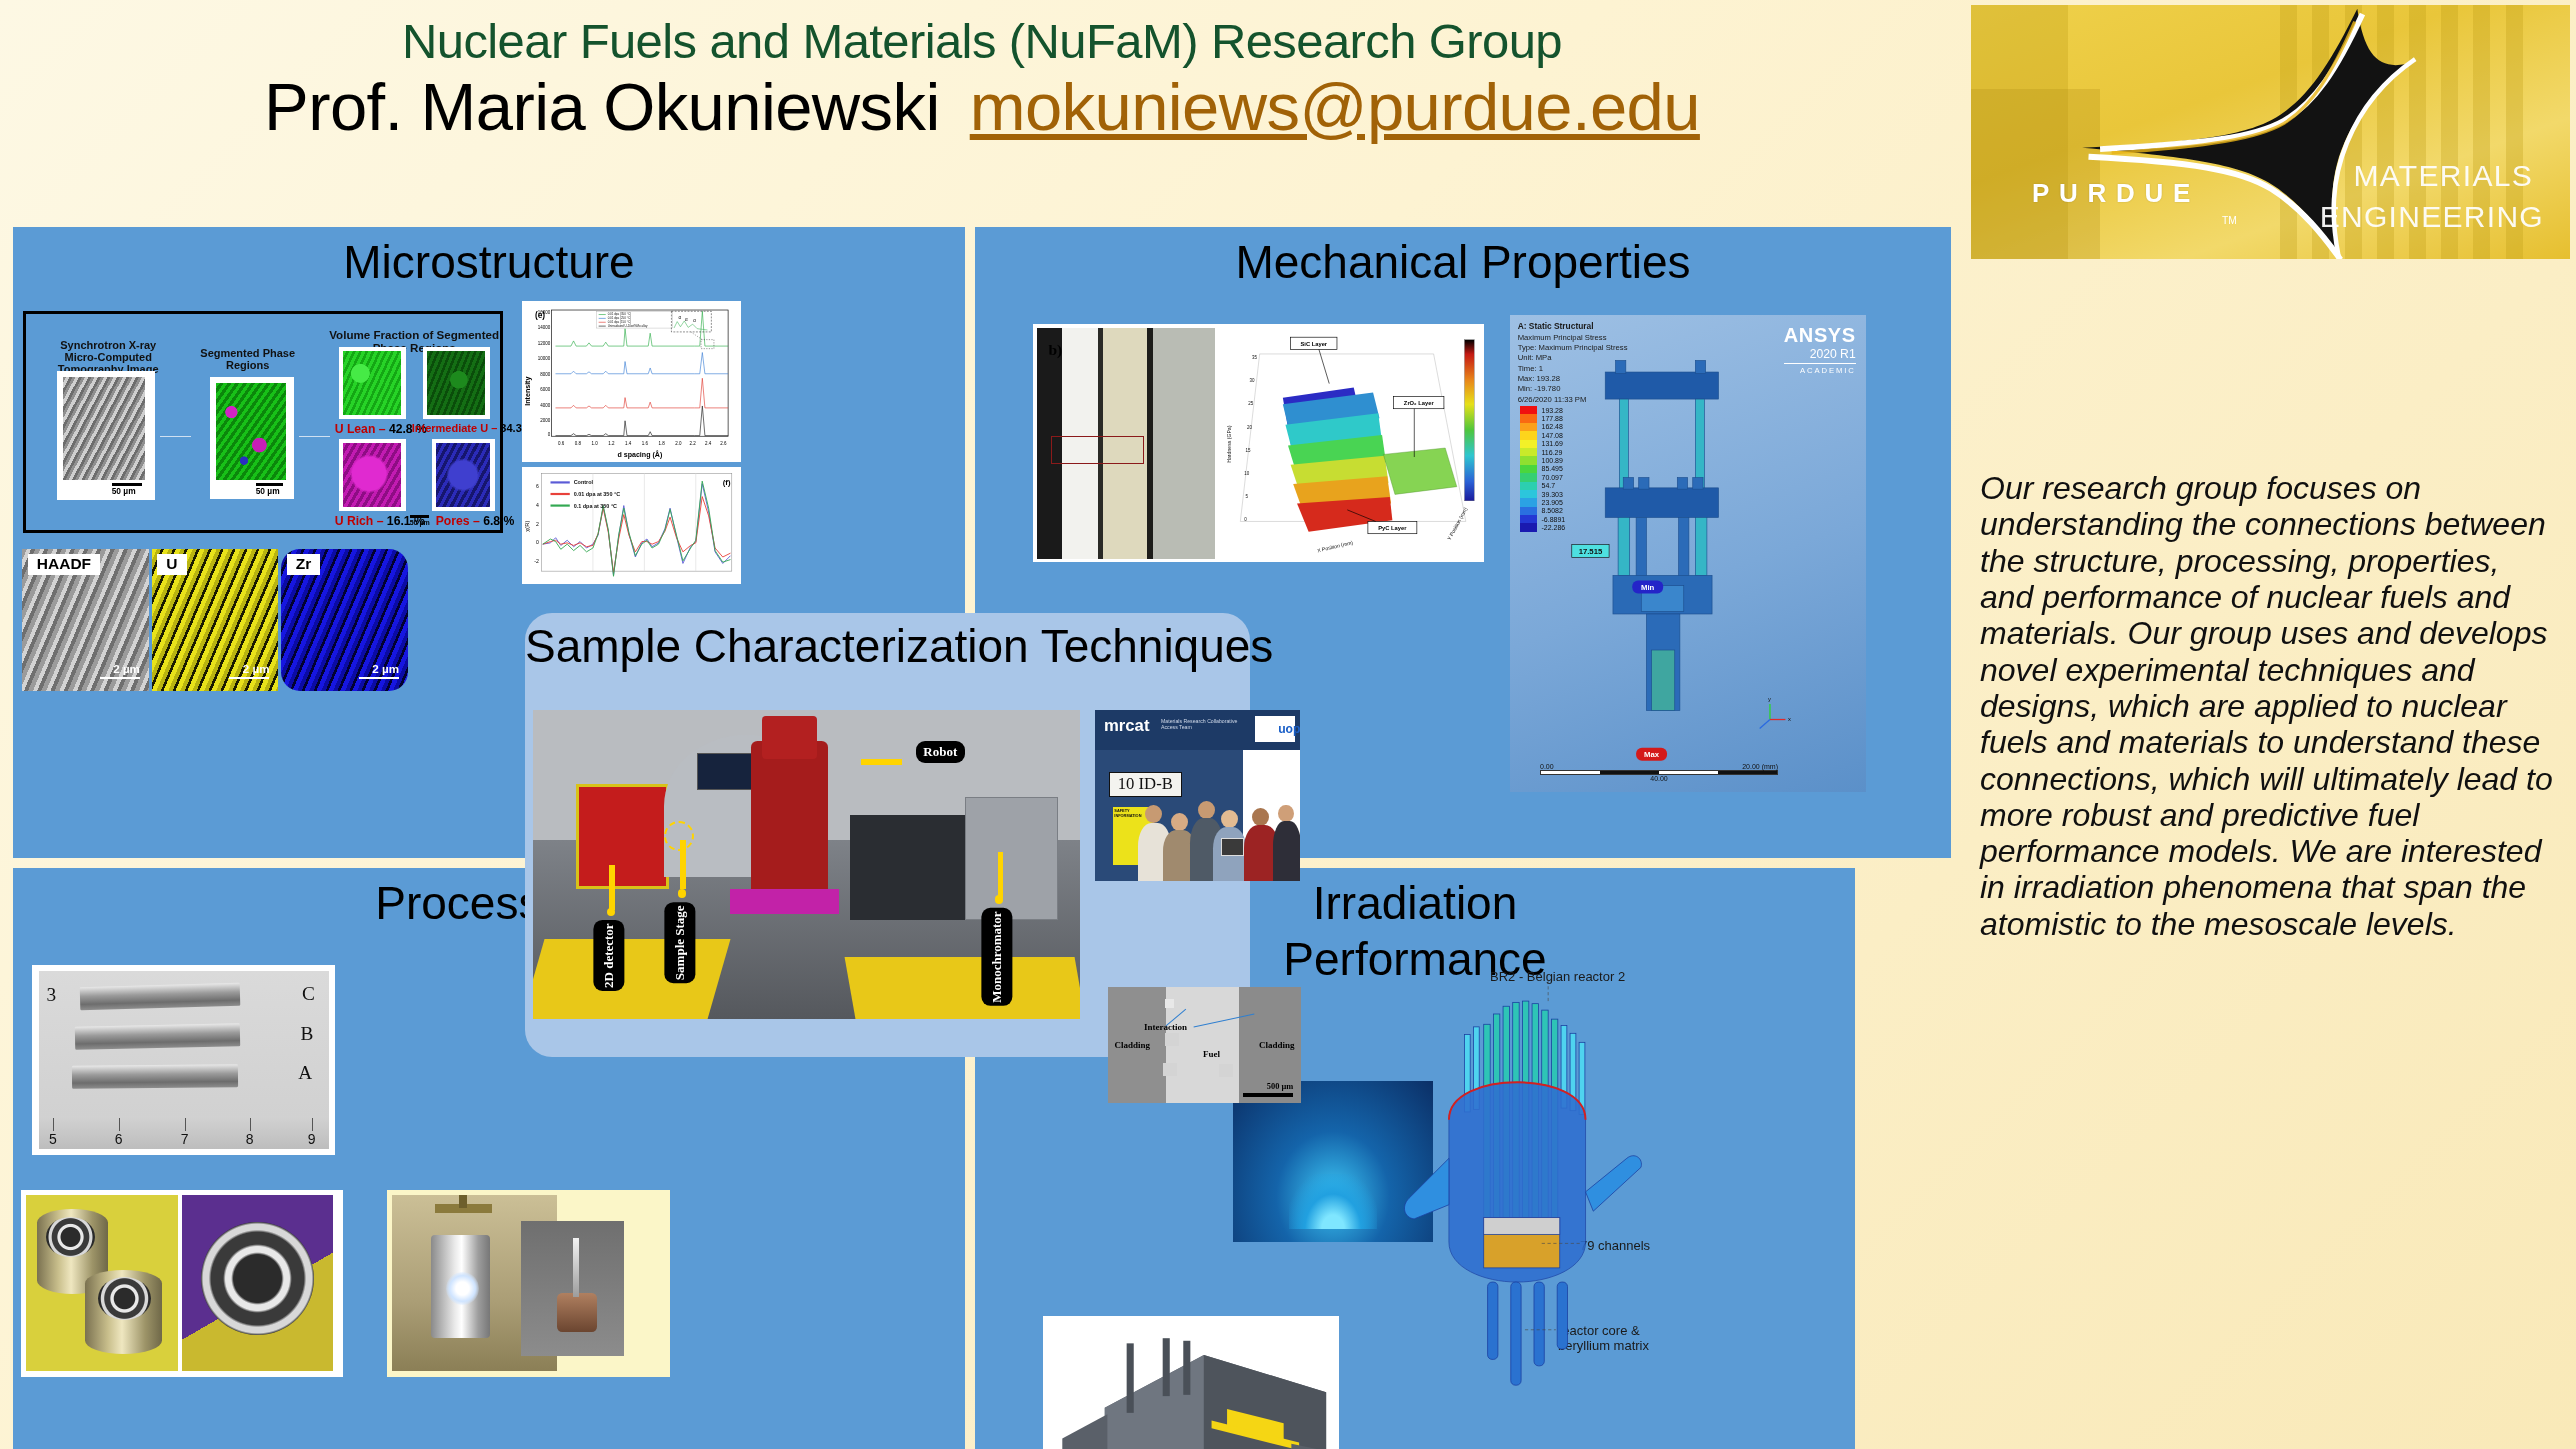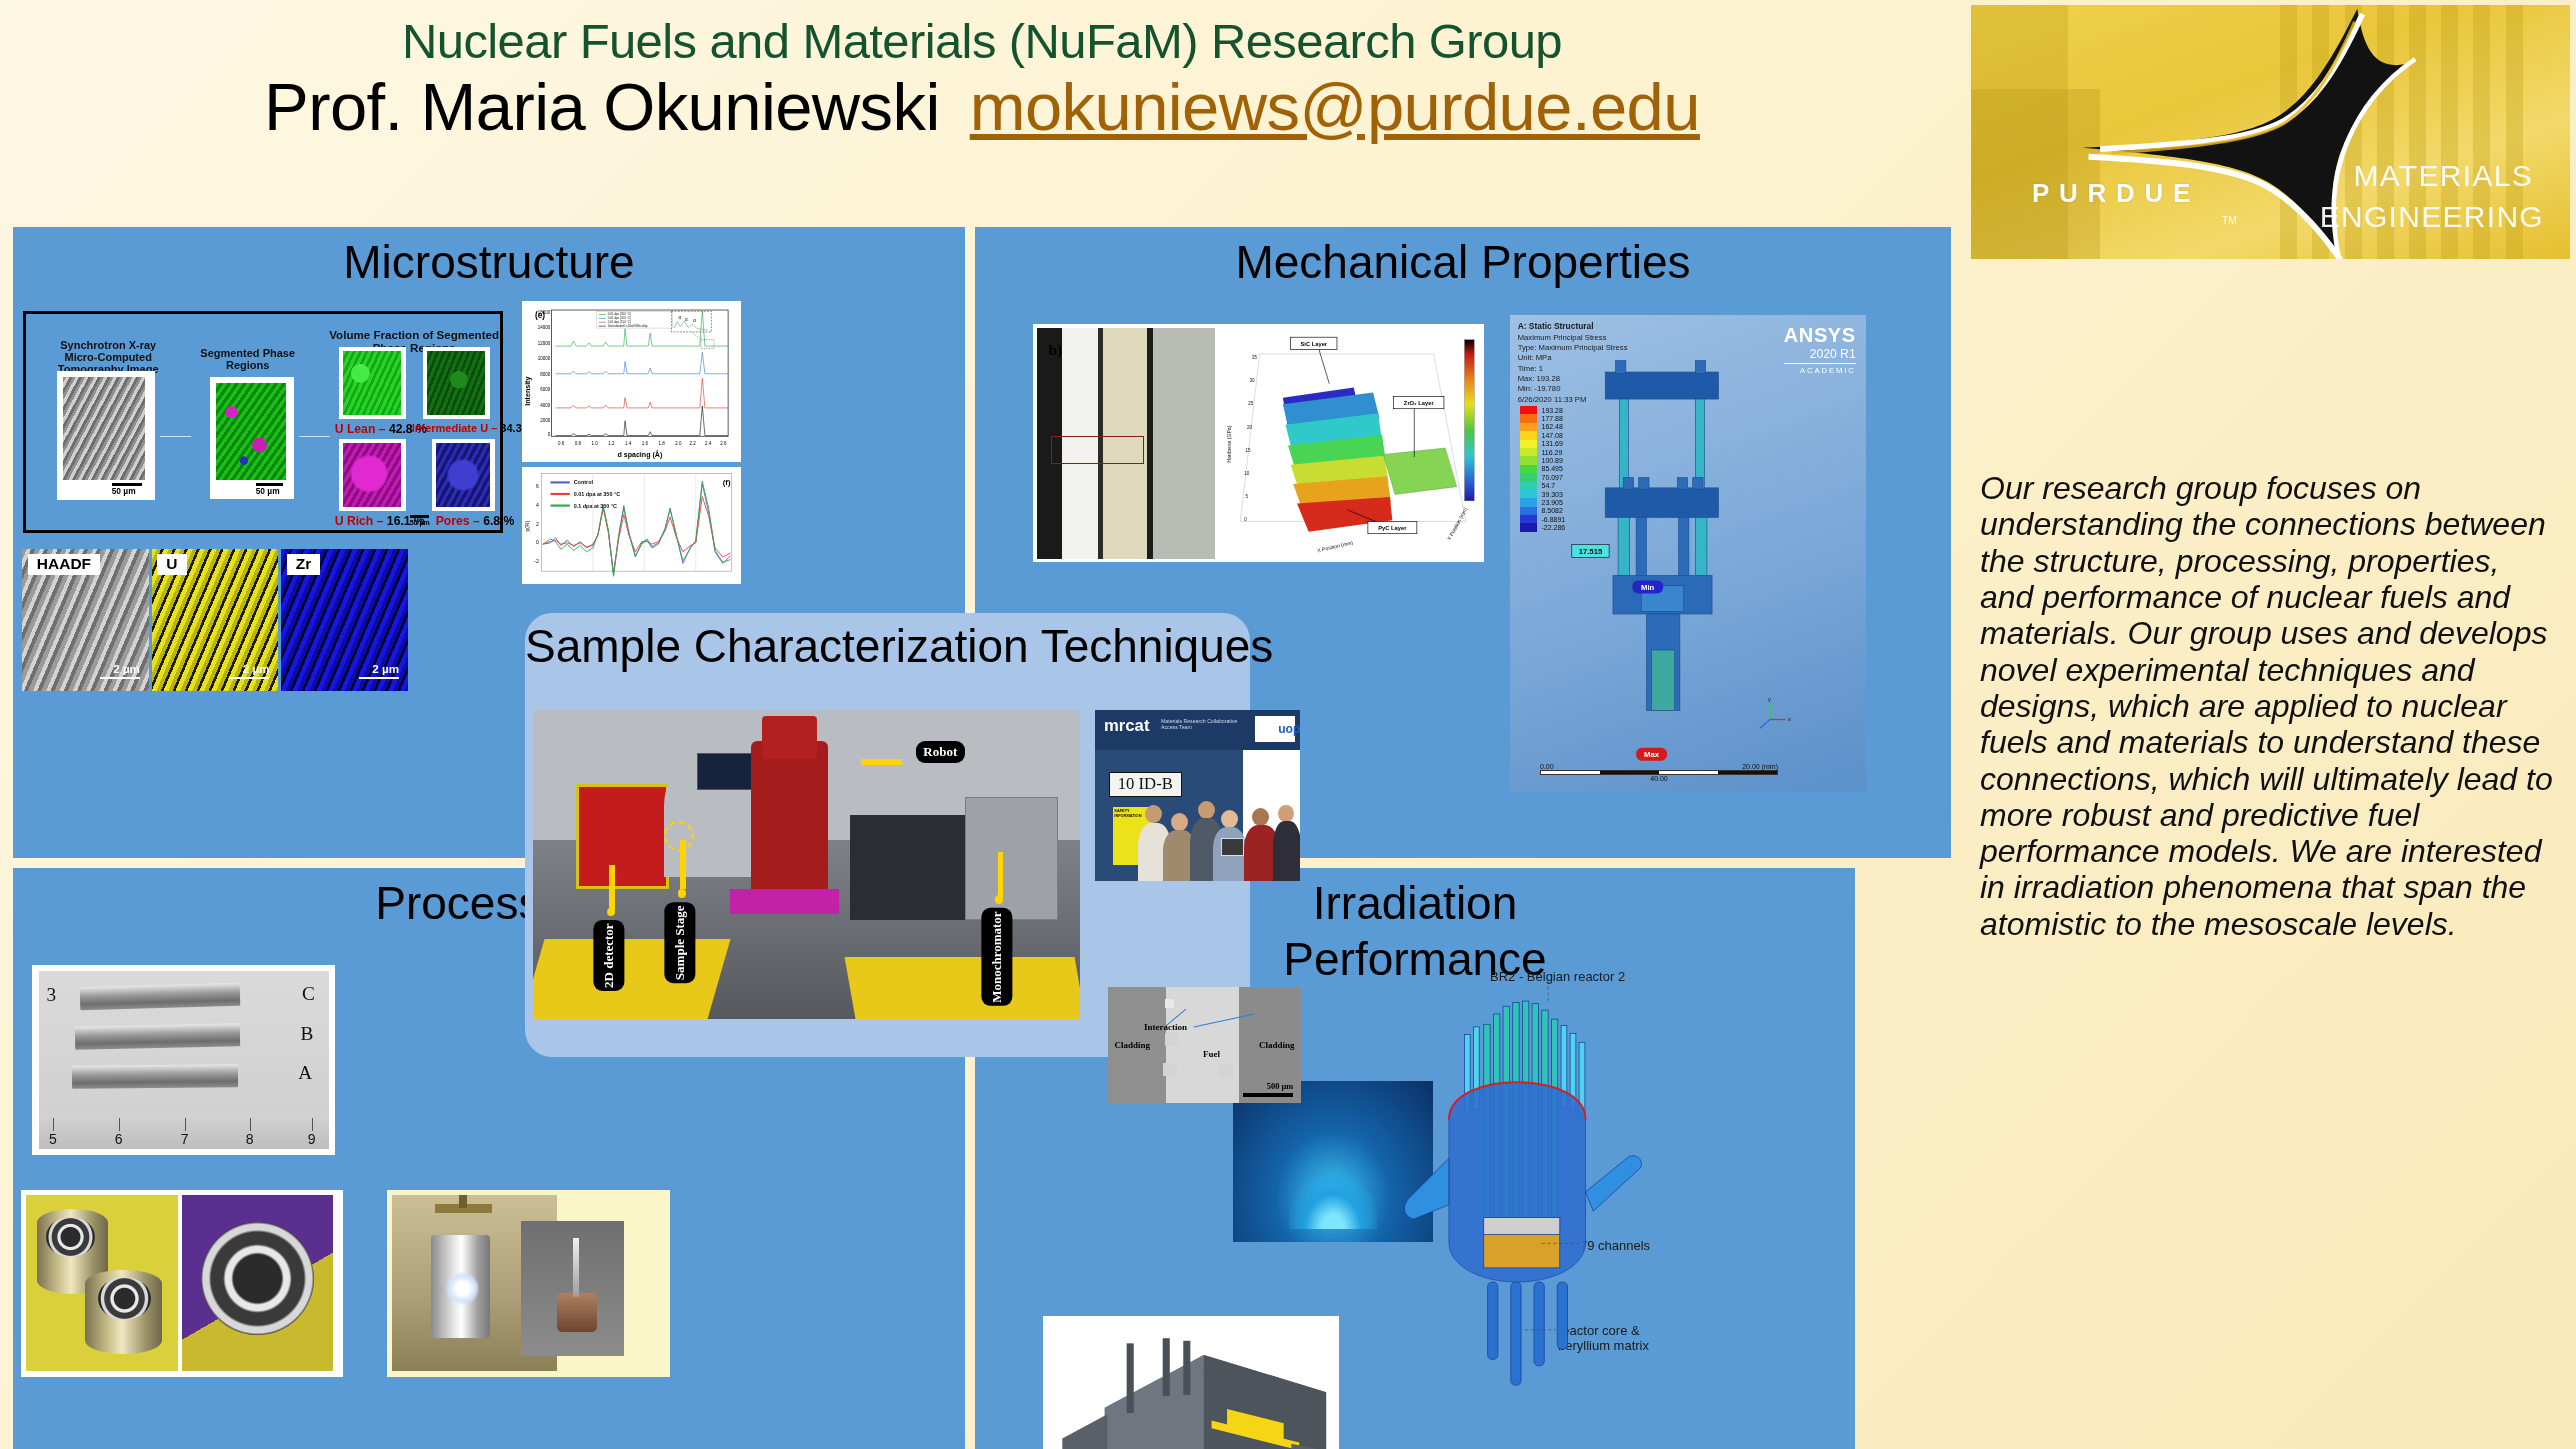--- a/index.html
+++ b/index.html
@@ -320,21 +320,21 @@
       <div class="eds-panel" style="background:repeating-linear-gradient(113deg,#9b9b9b 0 4.5px,#d3d3d3 4.5px 8.4px,#6f6f6f 8.4px 12.2px),linear-gradient(#1c1c1c,#a8a8a8);">
         <div class="eds-tag">HAADF</div>
         <div class="eds-bar"></div>
         <div class="eds-bartxt">2 µm</div>
       </div>
       <div class="eds-panel" style="background:repeating-linear-gradient(113deg,#e8e21a 0 4.5px,#b9b410 4.5px 8.4px,#1a1a00 8.4px 11px),#141400;">
         <div class="eds-tag">U</div>
         <div class="eds-bar"></div>
         <div class="eds-bartxt">2 µm</div>
       </div>
-      <div class="eds-panel" style="background:repeating-linear-gradient(113deg,#1616e0 0 4.5px,#0b0ba5 4.5px 8.4px,#020230 8.4px 11px),#03032a;">
+      <div class="eds-panel" style="background:repeating-linear-gradient(113deg,#1616e0 0 4.5px,#0b0ba5 4.5px 8.4px,#020230 8.4px 11px),#03032a;border-radius:19px;">
         <div class="eds-tag">Zr</div>
         <div class="eds-bar"></div>
         <div class="eds-bartxt">2 µm</div>
       </div>
     </div>
   </div>
 
   <div class="quad" id="q-mech">
     <div class="sec-title" style="top:7.7px;">Mechanical Properties</div>
 

